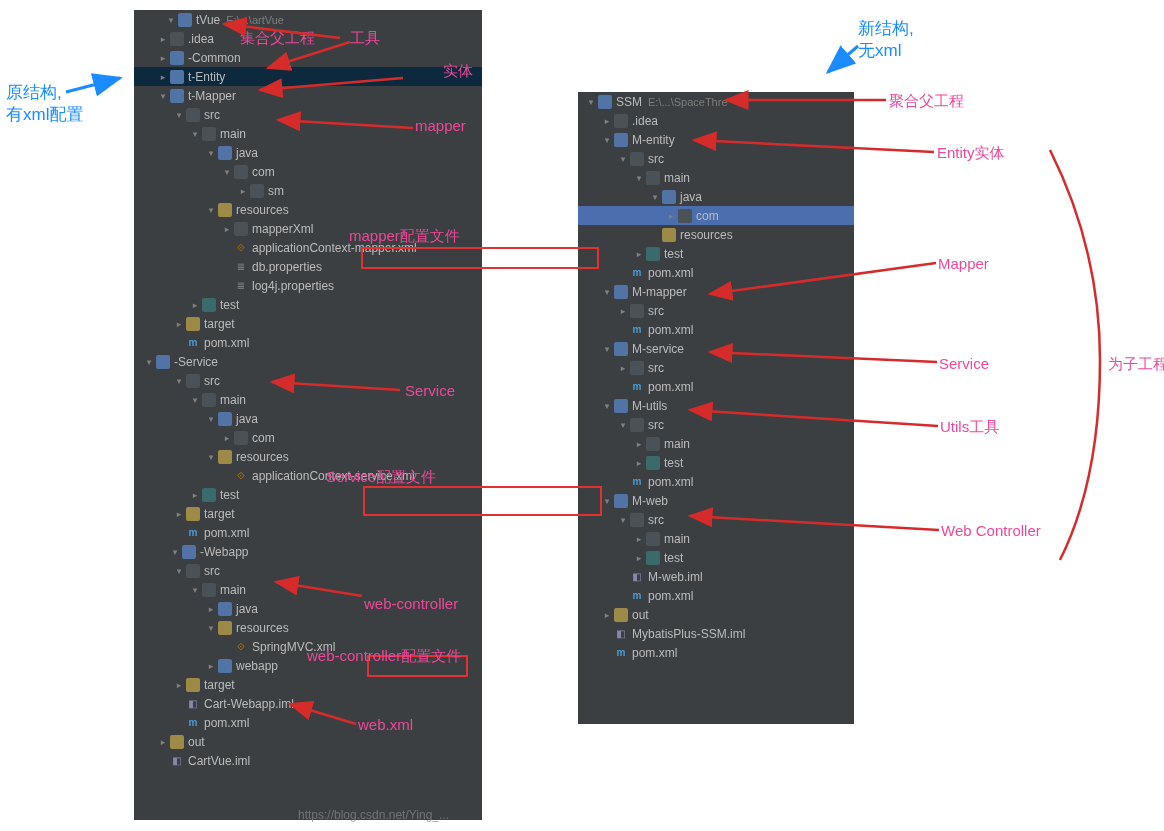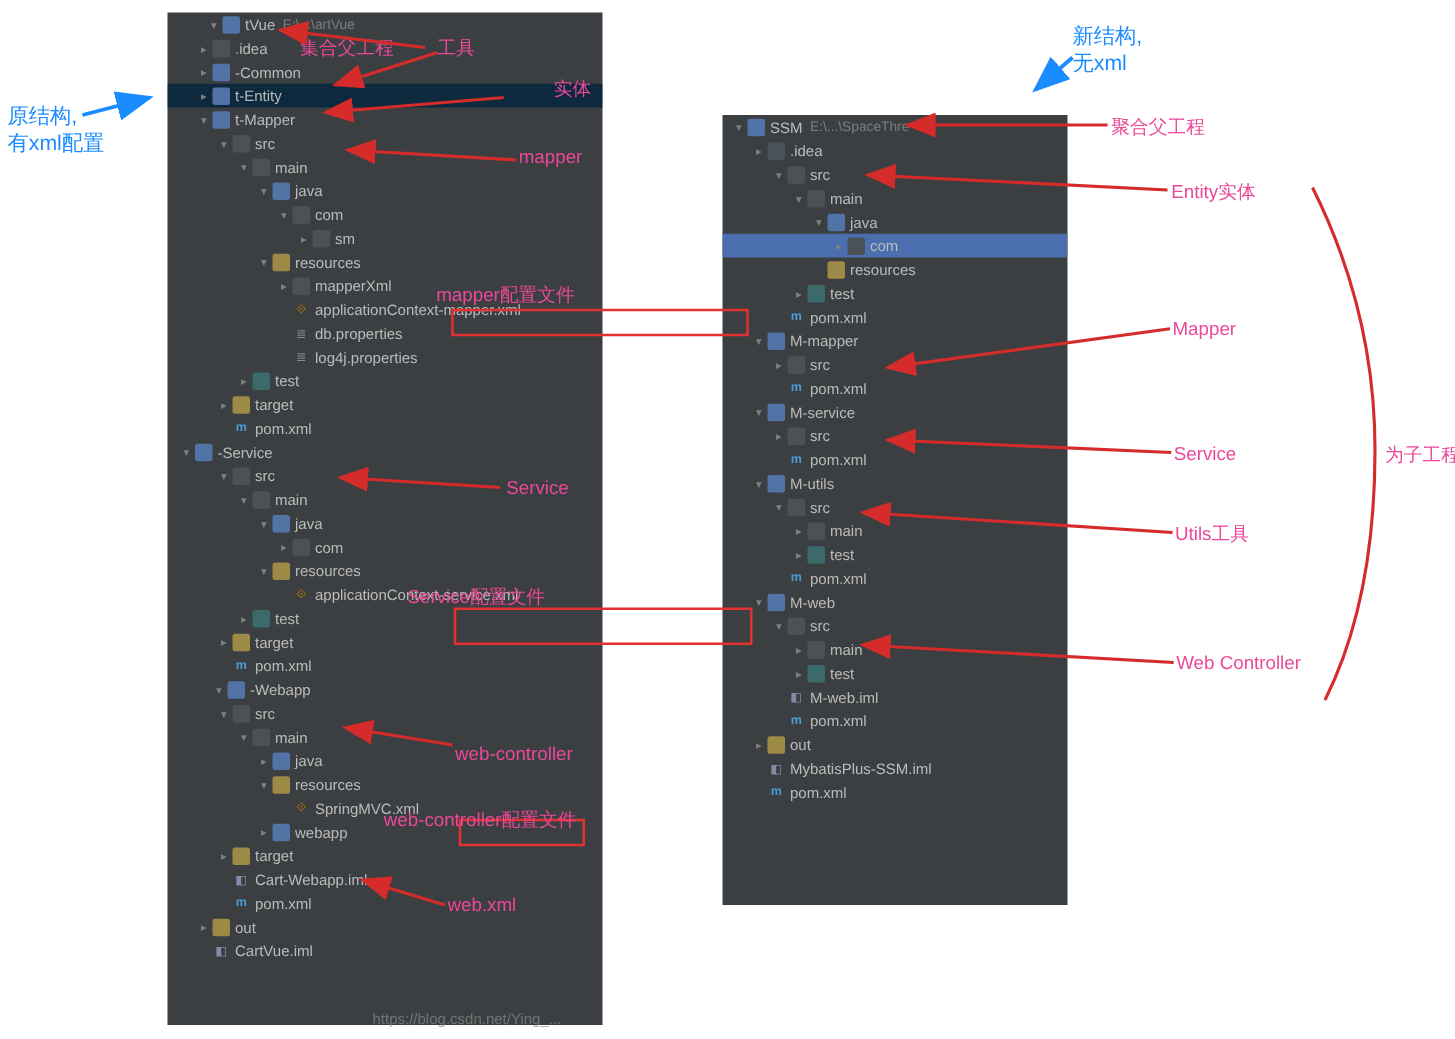--- a/index.html
+++ b/index.html
@@ -295,20 +295,25 @@
       <span class="arrow expanded" data-name="chevron-down-icon"></span>
       <span class="icon folder-blue" data-name="folder-icon"></span>
       <span class="label" data-name="tree-label">SSM</span>
       <span class="label-dim" data-name="tree-path-dim">E:\...\SpaceThre</span>
     </div>
     <div class="row" data-name="tree-row" style="padding-left: 22px;">
       <span class="arrow collapsed" data-name="chevron-right-icon"></span>
       <span class="icon folder" data-name="folder-icon"></span>
       <span class="label" data-name="tree-label">.idea</span>
     </div>
+    <div class="row" data-name="tree-row" style="padding-left: 22px;">
+      <span class="arrow expanded" data-name="chevron-down-icon"></span>
+      <span class="icon folder-blue" data-name="folder-icon"></span>
+      <span class="label" data-name="tree-label">M-entity</span>
+    </div>
     <div class="row" data-name="tree-row" style="padding-left: 38px;">
       <span class="arrow expanded" data-name="chevron-down-icon"></span>
       <span class="icon folder" data-name="folder-icon"></span>
       <span class="label" data-name="tree-label">src</span>
     </div>
     <div class="row" data-name="tree-row" style="padding-left: 54px;">
       <span class="arrow expanded" data-name="chevron-down-icon"></span>
       <span class="icon folder" data-name="folder-icon"></span>
       <span class="label" data-name="tree-label">main</span>
     </div>

